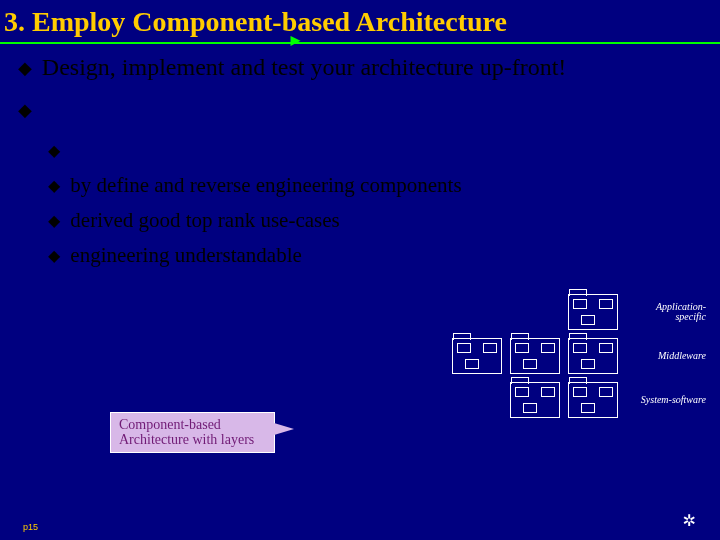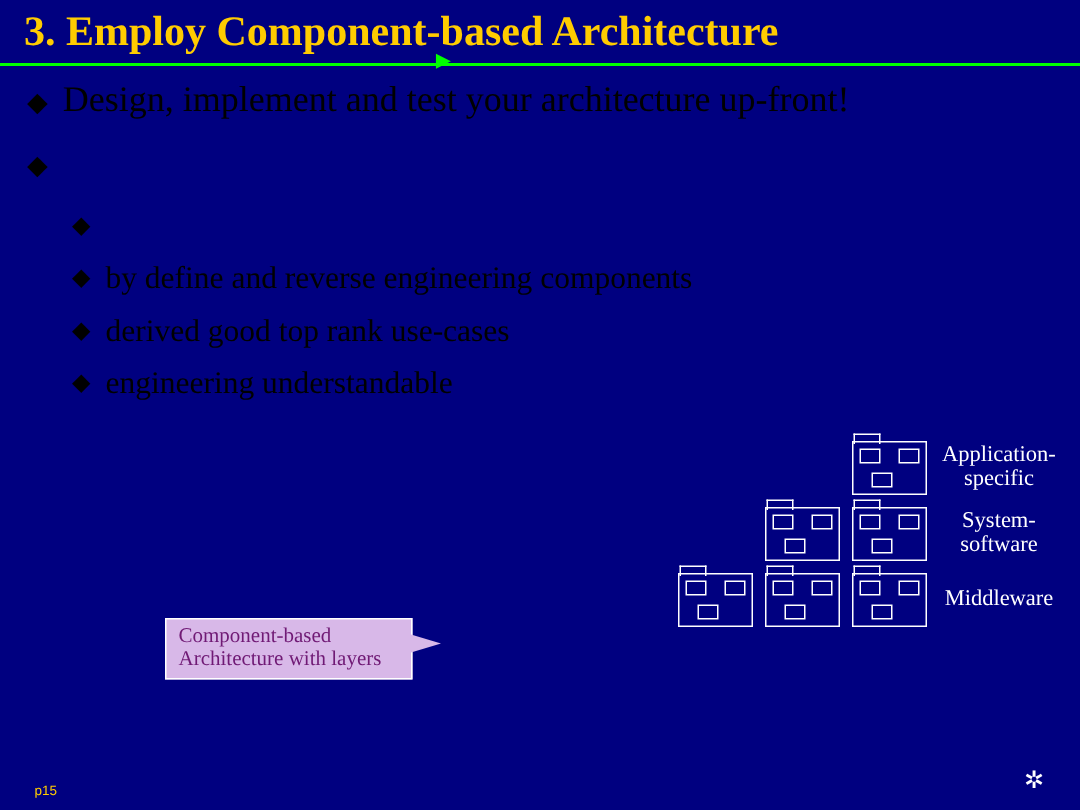--- a/index.html
+++ b/index.html
@@ -8,21 +8,21 @@
     background: #000080;
     font-family: "Times New Roman", serif;
     color: #fff;
     position: relative;
     overflow: hidden;
   }
   .title {
     font-size: 28px;
     font-weight: bold;
     color: #ffcc00;
-    padding: 6px 0 4px 16px;
+    padding: 6px 0 4px 4px;
     border-bottom: 2px solid #00ff00;
     margin-bottom: 10px;
     position: relative;
   }
   .title-arrow {
     position: absolute;
     right: 420px; bottom: -6px;
     color: #00ff00;
     font-size: 12px;
   }
@@ -51,25 +51,26 @@
     font-family: "Times New Roman", serif;
   }
   .layer-row {
     display: flex;
     justify-content: flex-end;
     align-items: center;
     height: 44px;
     gap: 8px;
   }
   .layer-label {
-    font-size: 15px;
+    font-size: 10px;
     color: #fff;
-    text-align: center;
+    text-align: right;
     width: 80px;
     line-height: 1.05;
+    font-style: italic;
   }
   .pkg {
     width: 50px; height: 36px;
     border: 1px solid #fff;
     position: relative;
     background: transparent;
   }
   .pkg::before {
     content: "";
     position: absolute;
@@ -168,39 +169,39 @@
     <div class="pkg">
         <div class="inner i1"></div>
         <div class="inner i2"></div>
         <div class="inner i3"></div>
       </div>
     <div class="pkg">
         <div class="inner i1"></div>
         <div class="inner i2"></div>
         <div class="inner i3"></div>
       </div>
+    <div class="pkg">
+        <div class="inner i1"></div>
+        <div class="inner i2"></div>
+        <div class="inner i3"></div>
+      </div>
+    <div class="layer-label">Middleware</div>
+  </div>
+  <div class="layer-row">
+    <div class="pkg">
+        <div class="inner i1"></div>
+        <div class="inner i2"></div>
+        <div class="inner i3"></div>
+      </div>
+    <div class="pkg">
+        <div class="inner i1"></div>
+        <div class="inner i2"></div>
+        <div class="inner i3"></div>
+      </div>
     <div class="layer-label">System-software</div>
-  </div>
-  <div class="layer-row">
-    <div class="pkg">
-        <div class="inner i1"></div>
-        <div class="inner i2"></div>
-        <div class="inner i3"></div>
-      </div>
-    <div class="pkg">
-        <div class="inner i1"></div>
-        <div class="inner i2"></div>
-        <div class="inner i3"></div>
-      </div>
-    <div class="pkg">
-        <div class="inner i1"></div>
-        <div class="inner i2"></div>
-        <div class="inner i3"></div>
-      </div>
-    <div class="layer-label">Middleware</div>
   </div>
 </div>
 
 <div class="callout">
   <span>Component-based Architecture with layers</span>
 </div>
 
 <div class="footer">p15</div>
 <div class="logo">✲</div>
 

